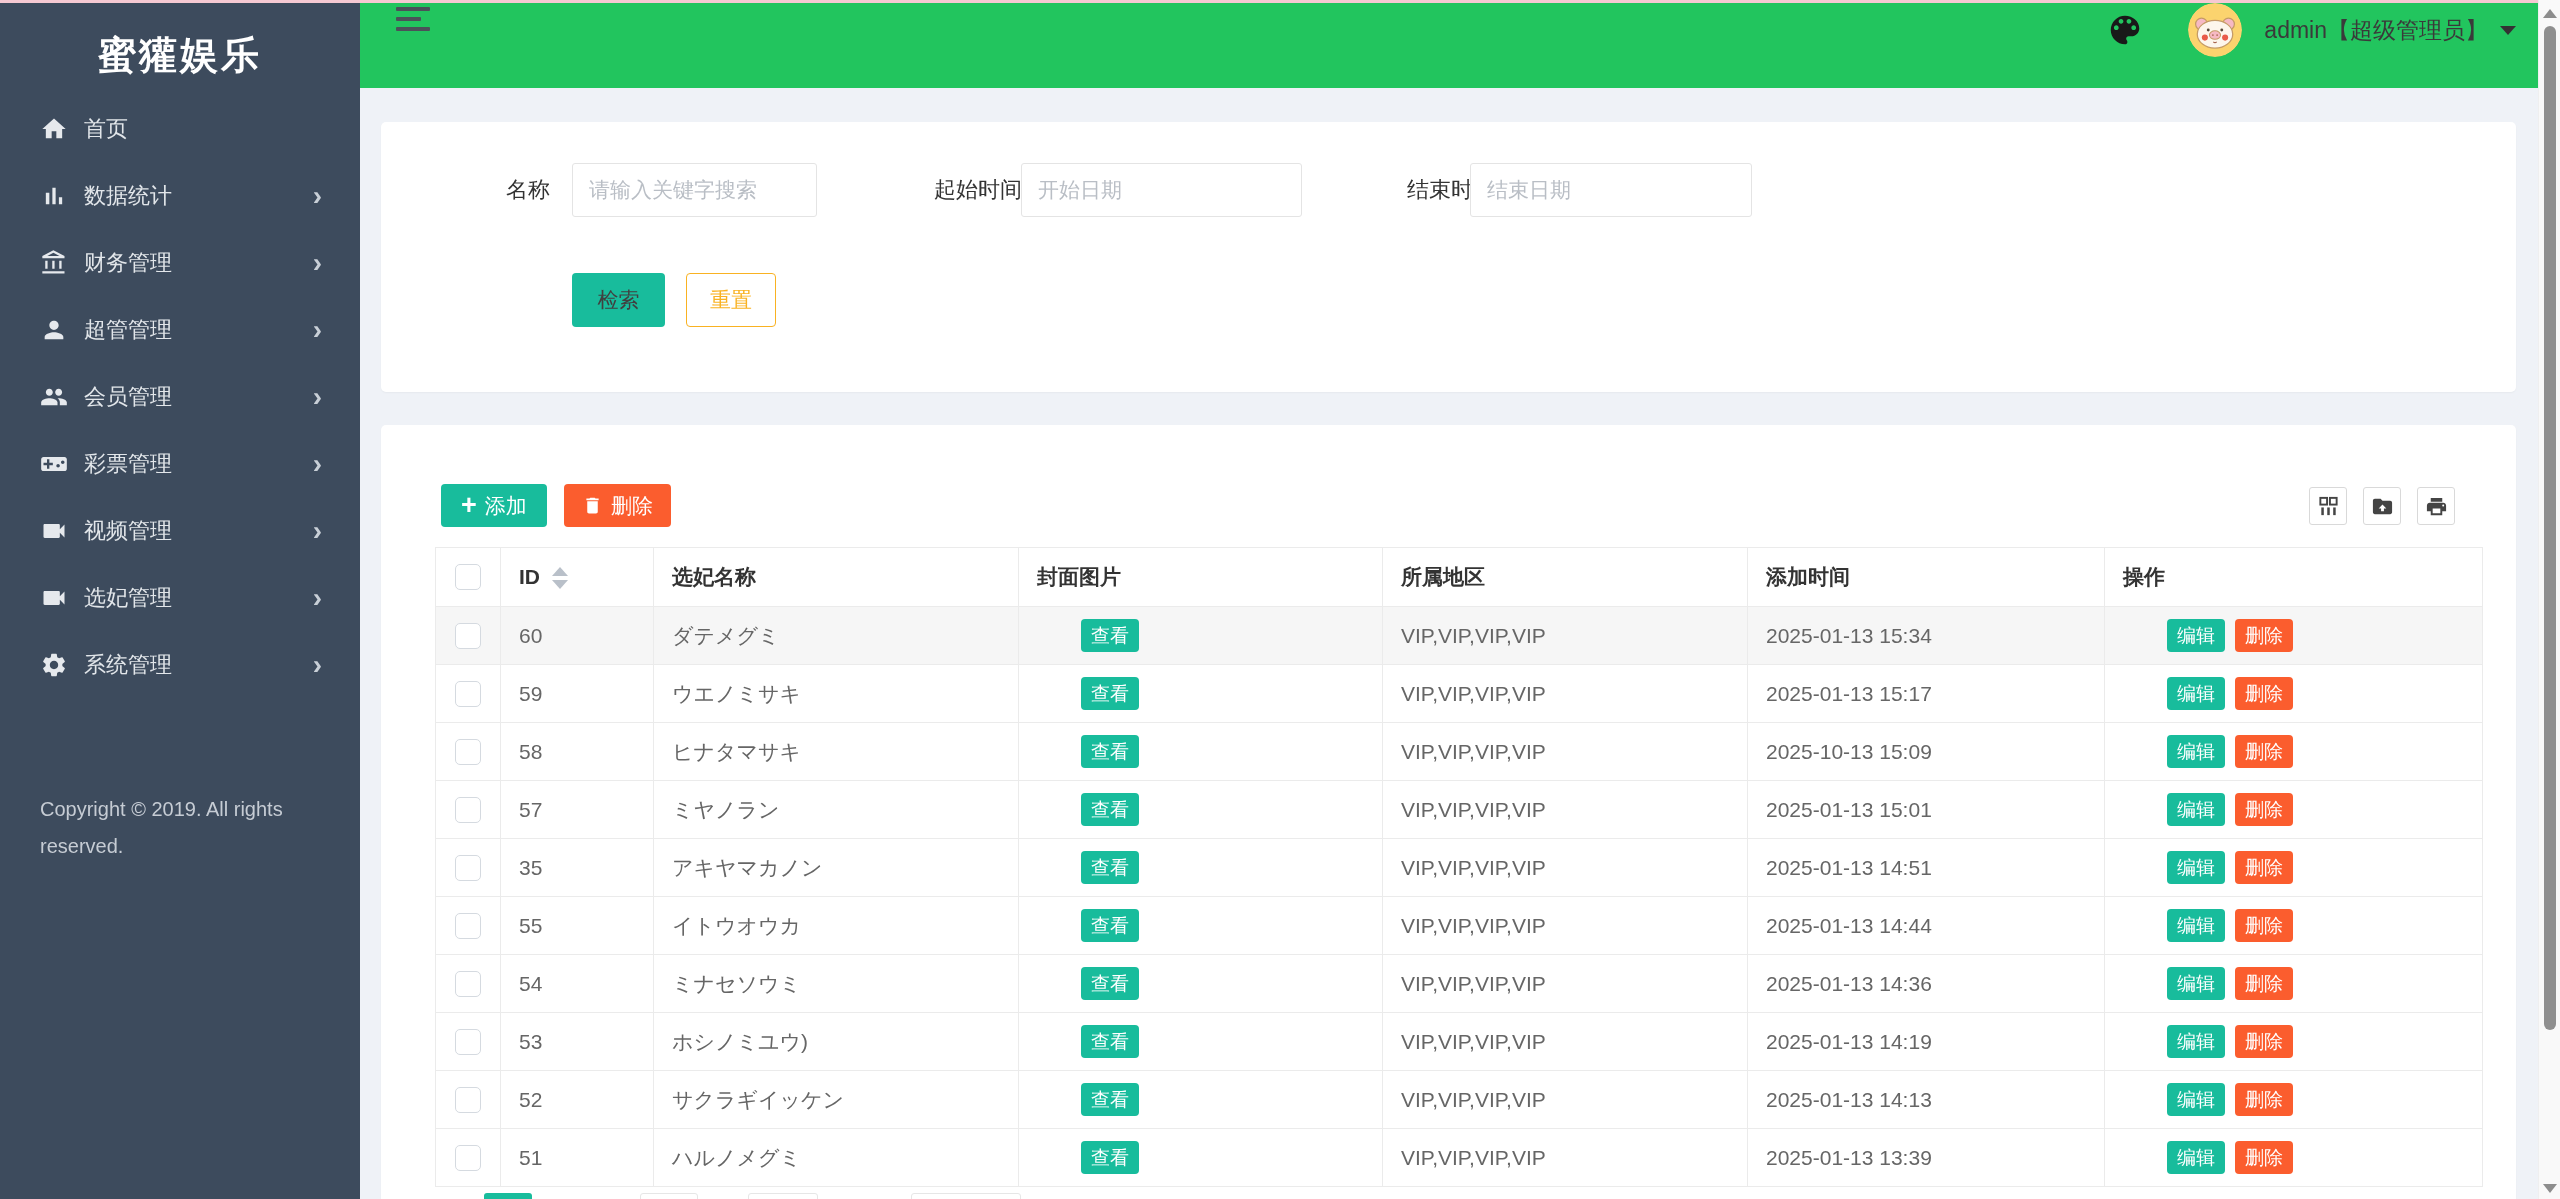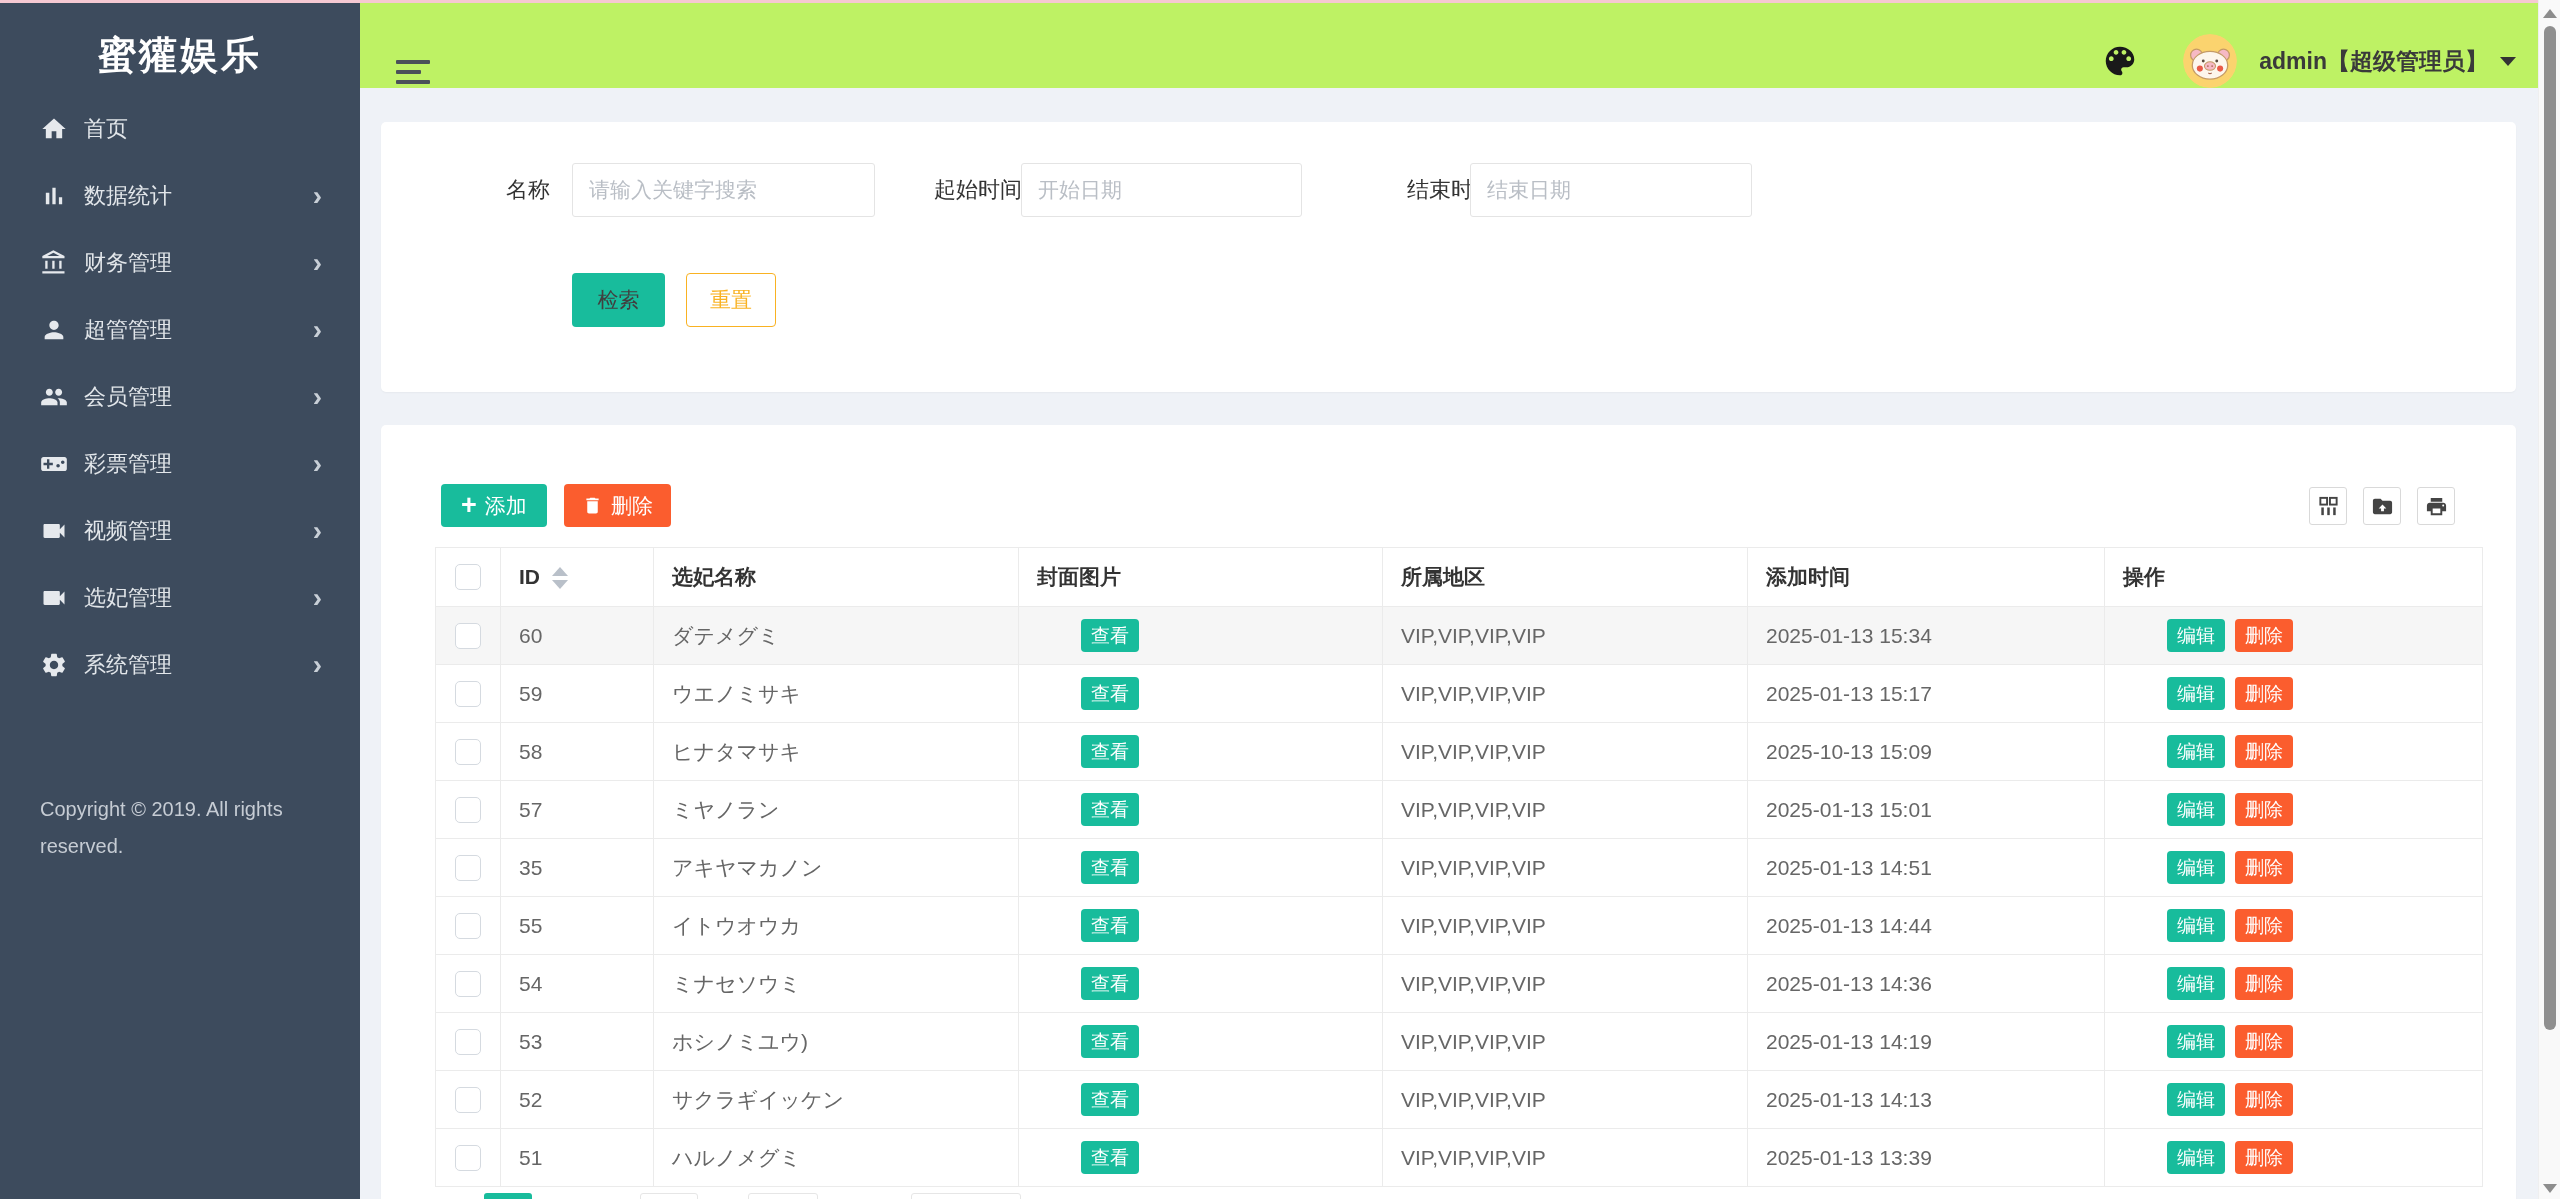--- a/index.html
+++ b/index.html
@@ -15,22 +15,22 @@
           color:#fff; font-size:38px; font-weight:700; letter-spacing:3px; }
   .menu { position:absolute; top:92px; left:0; right:0; }
   .menu-item { height:67px; display:flex; align-items:center; padding:0 38px 0 40px; cursor:pointer; }
   .mi-icon { width:28px; height:28px; margin-right:16px; flex:0 0 28px; }
   .mi-icon svg { width:28px; height:28px; fill:#e6e9ed; display:block; }
   .mi-label { color:#e2e6ea; font-size:22px; }
   .chev { margin-left:auto; color:#c8cfd7; font-size:28px; line-height:1; font-weight:700; }
   .copyright { position:absolute; top:788px; left:40px; width:290px; color:#c6ccd4; font-size:20px; line-height:37px; }
 
   
-  .topbar { position:absolute; left:360px; top:3px; right:0; height:85px; background:#bef264; z-index:5;
-            display:flex; align-items:flex-end;font-weight:bold; }
+  .topbar { position:absolute; left:360px; top:3px; right:0; height:85px; background:#22c55e; z-index:5;
+            display:flex; align-items:flex-start; }
   .hamburger { margin-left:36px; width:40px; height:32px; display:flex; flex-direction:column; justify-content:center; gap:6px; cursor:pointer; }
   .hamburger span { height:4px; background:#4b5159; border-radius:1px; }
   .hamburger .b1,.hamburger .b3 { width:34px; }
   .hamburger .b2 { width:25px; }
   .topbar-right { margin-left:auto; display:flex; align-items:center; padding-right:44px; }
   .palette-btn { width:38px; height:38px; cursor:pointer; }
   .palette-btn svg { width:38px; height:38px; fill:#191919; }
   .avatar { width:54px; height:54px; border-radius:50%; overflow:hidden; margin-left:44px; cursor:pointer; }
   .user-name { margin-left:22px; font-size:23px; color:#3a3a3a; cursor:pointer; }
   .caret-down { margin-left:12px; width:0; height:0; border-left:8px solid transparent; border-right:8px solid transparent; border-top:9px solid #333; }
@@ -220,21 +220,21 @@
     </div>
     <div class="user-name">admin【超级管理员】</div>
     <div class="caret-down"></div>
   </div>
 </header>
 
 <main class="content">
 
   <section class="card search-card">
     <label class="f-label" style="left:125px;">名称</label>
-    <input class="f-input" style="left: 191px; width: 303px;" placeholder="请输入关键字搜索">
+    <input class="f-input" style="left: 191px; width: 245px;" placeholder="请输入关键字搜索">
     <label class="f-label" style="left:553px;">起始时间</label>
     <input class="f-input" style="left: 640px; width: 281px;" placeholder="开始日期">
     <label class="f-label" style="left:1026px;">结束时间</label>
     <input class="f-input" style="left: 1089px; width: 282px;" placeholder="结束日期">
     <button class="btn btn-search">检索</button>
     <button class="btn btn-reset">重置</button>
   </section>
 
   <section class="card table-card">
 

